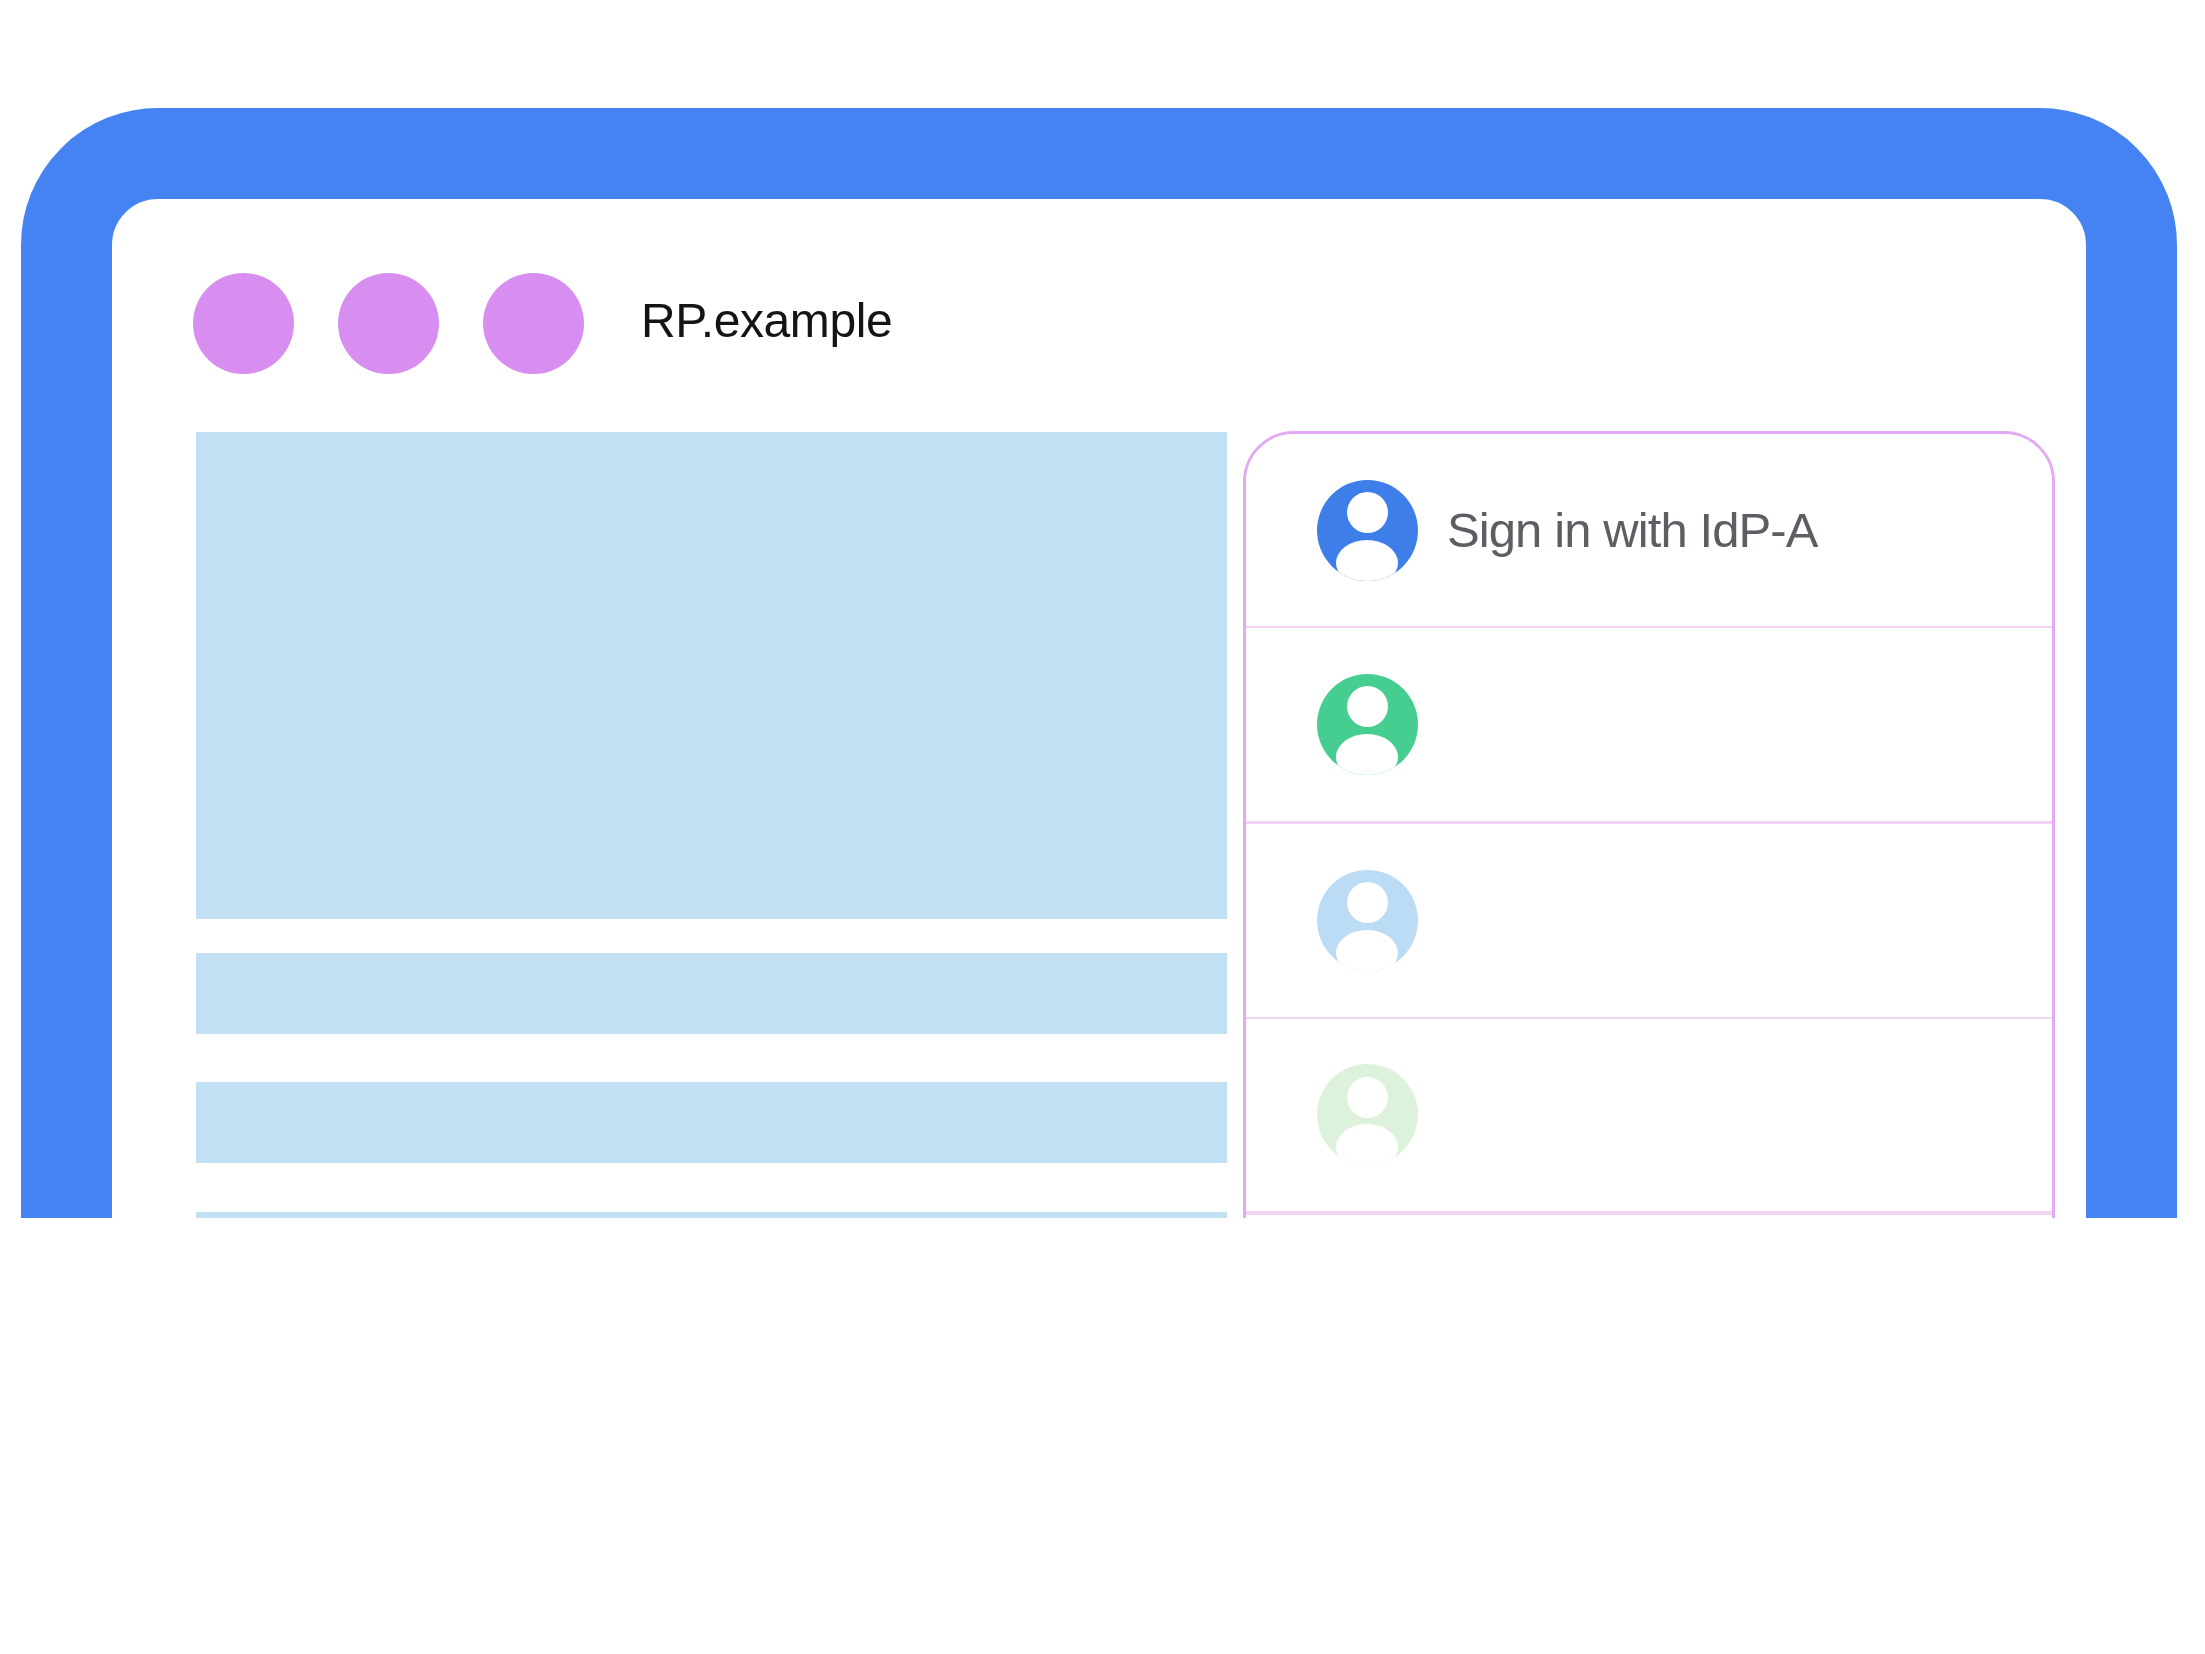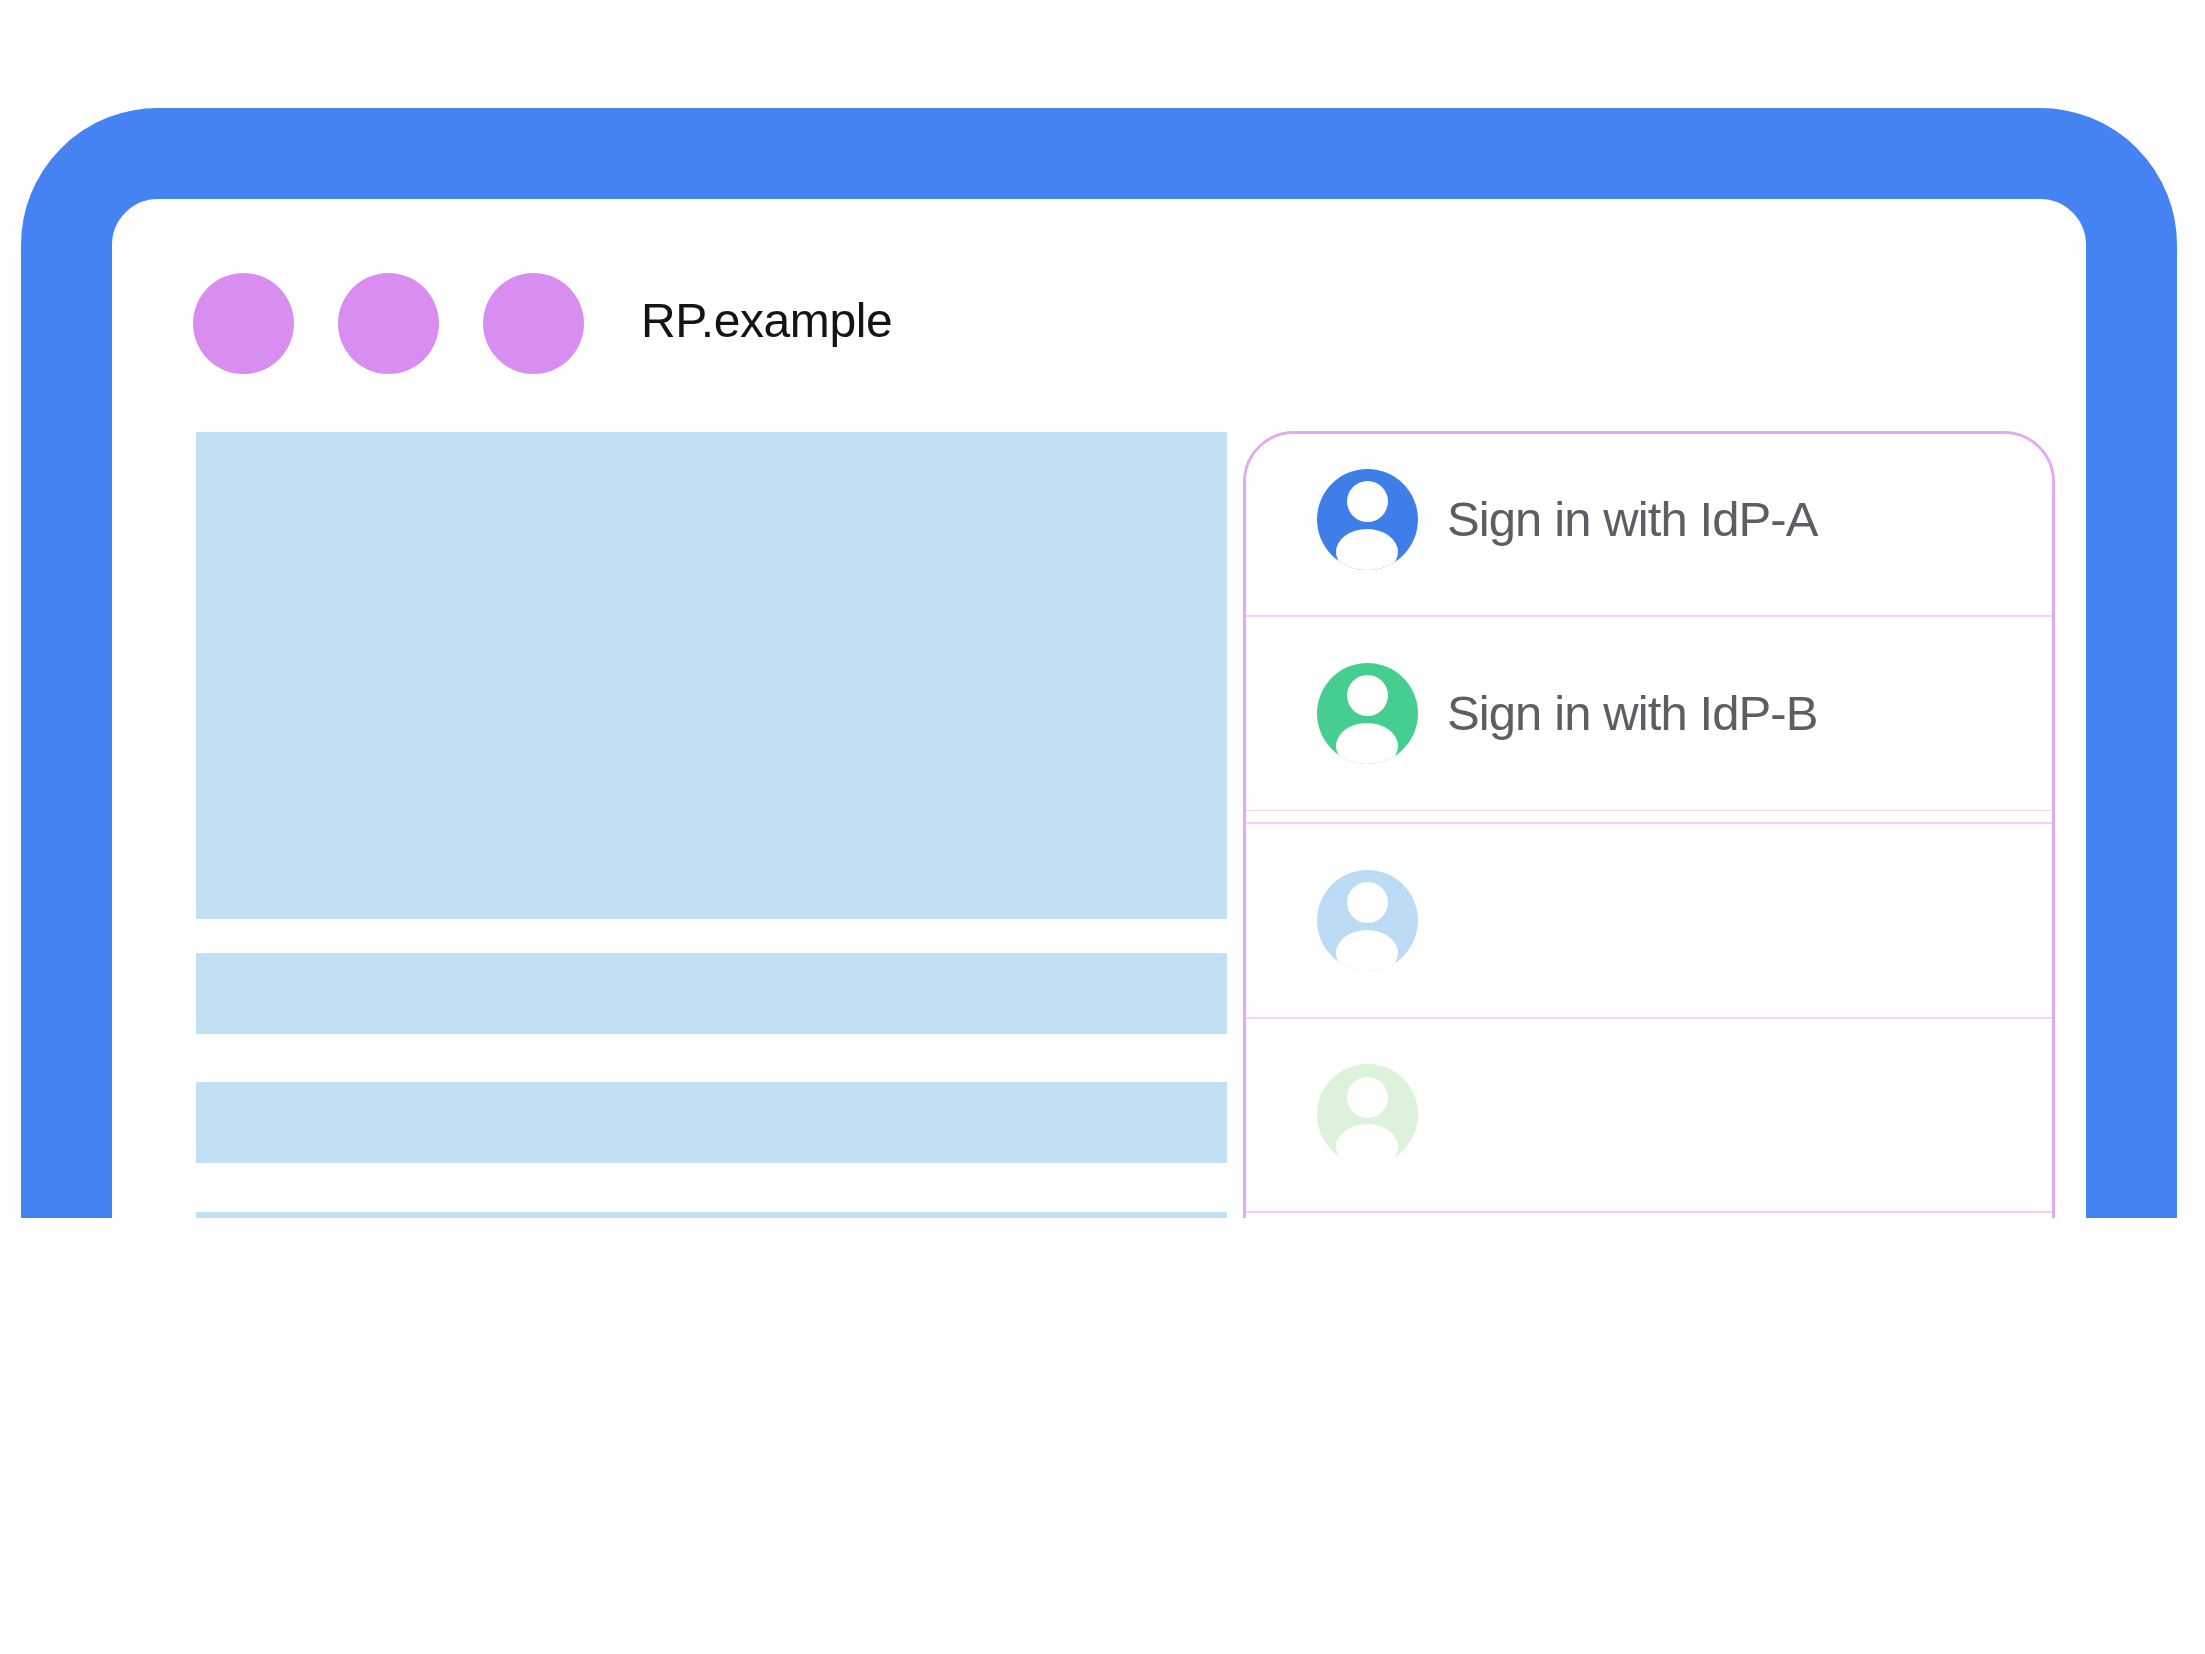--- a/index.html
+++ b/index.html
@@ -40,21 +40,21 @@
   
   .skeleton{position:absolute;left:196px;width:1031px;background:var(--skeleton-blue);}
   .sk-hero{top:432px;height:487px;}
   .sk-bar{height:81px;}
   .sk-bar-1{top:953px;} .sk-bar-2{top:1082px;} .sk-bar-3{top:1212px;} .sk-bar-4{top:1342px;}
 
   
   .panel{
     position:absolute;left:1243px;top:431px;width:812px;height:979px;
     box-sizing:border-box;border:3.5px solid var(--panel-border);border-radius:51px;
-    background:#ffffff;display:flex;flex-direction:column;overflow:hidden;gap:11px;
+    background:#ffffff;display:flex;flex-direction:column;overflow:hidden;
   }
   .option{
     flex:1 1 auto;display:flex;align-items:center;min-height:0;
     padding-left:71px;cursor:pointer;background:#ffffff;
   }
   .sep{flex:0 0 auto;height:1.8px;background:var(--separator-pink);}
   .avatar{
     position:relative;flex:0 0 auto;width:101px;height:101px;border-radius:50%;
     overflow:hidden;background:#cccccc;
   }
@@ -100,21 +100,20 @@
       </div>
       <span class="option-label">Sign in with IdP-A</span>
     </div>
     <div class="sep"></div>
 
     <div class="option">
       <div class="avatar" style="background: rgb(69, 206, 143);">
         <div class="head"></div>
           <div class="torso"></div>
       </div>
-      <span class="option-label">Sign in with IdP-B</span>
     </div>
     <div class="sep"></div>
 
     <div class="sep"></div>
 
     <div class="option">
       <div class="avatar" style="background: rgb(187, 220, 244);">
         <div class="head"></div>
           <div class="torso"></div>
       </div>

